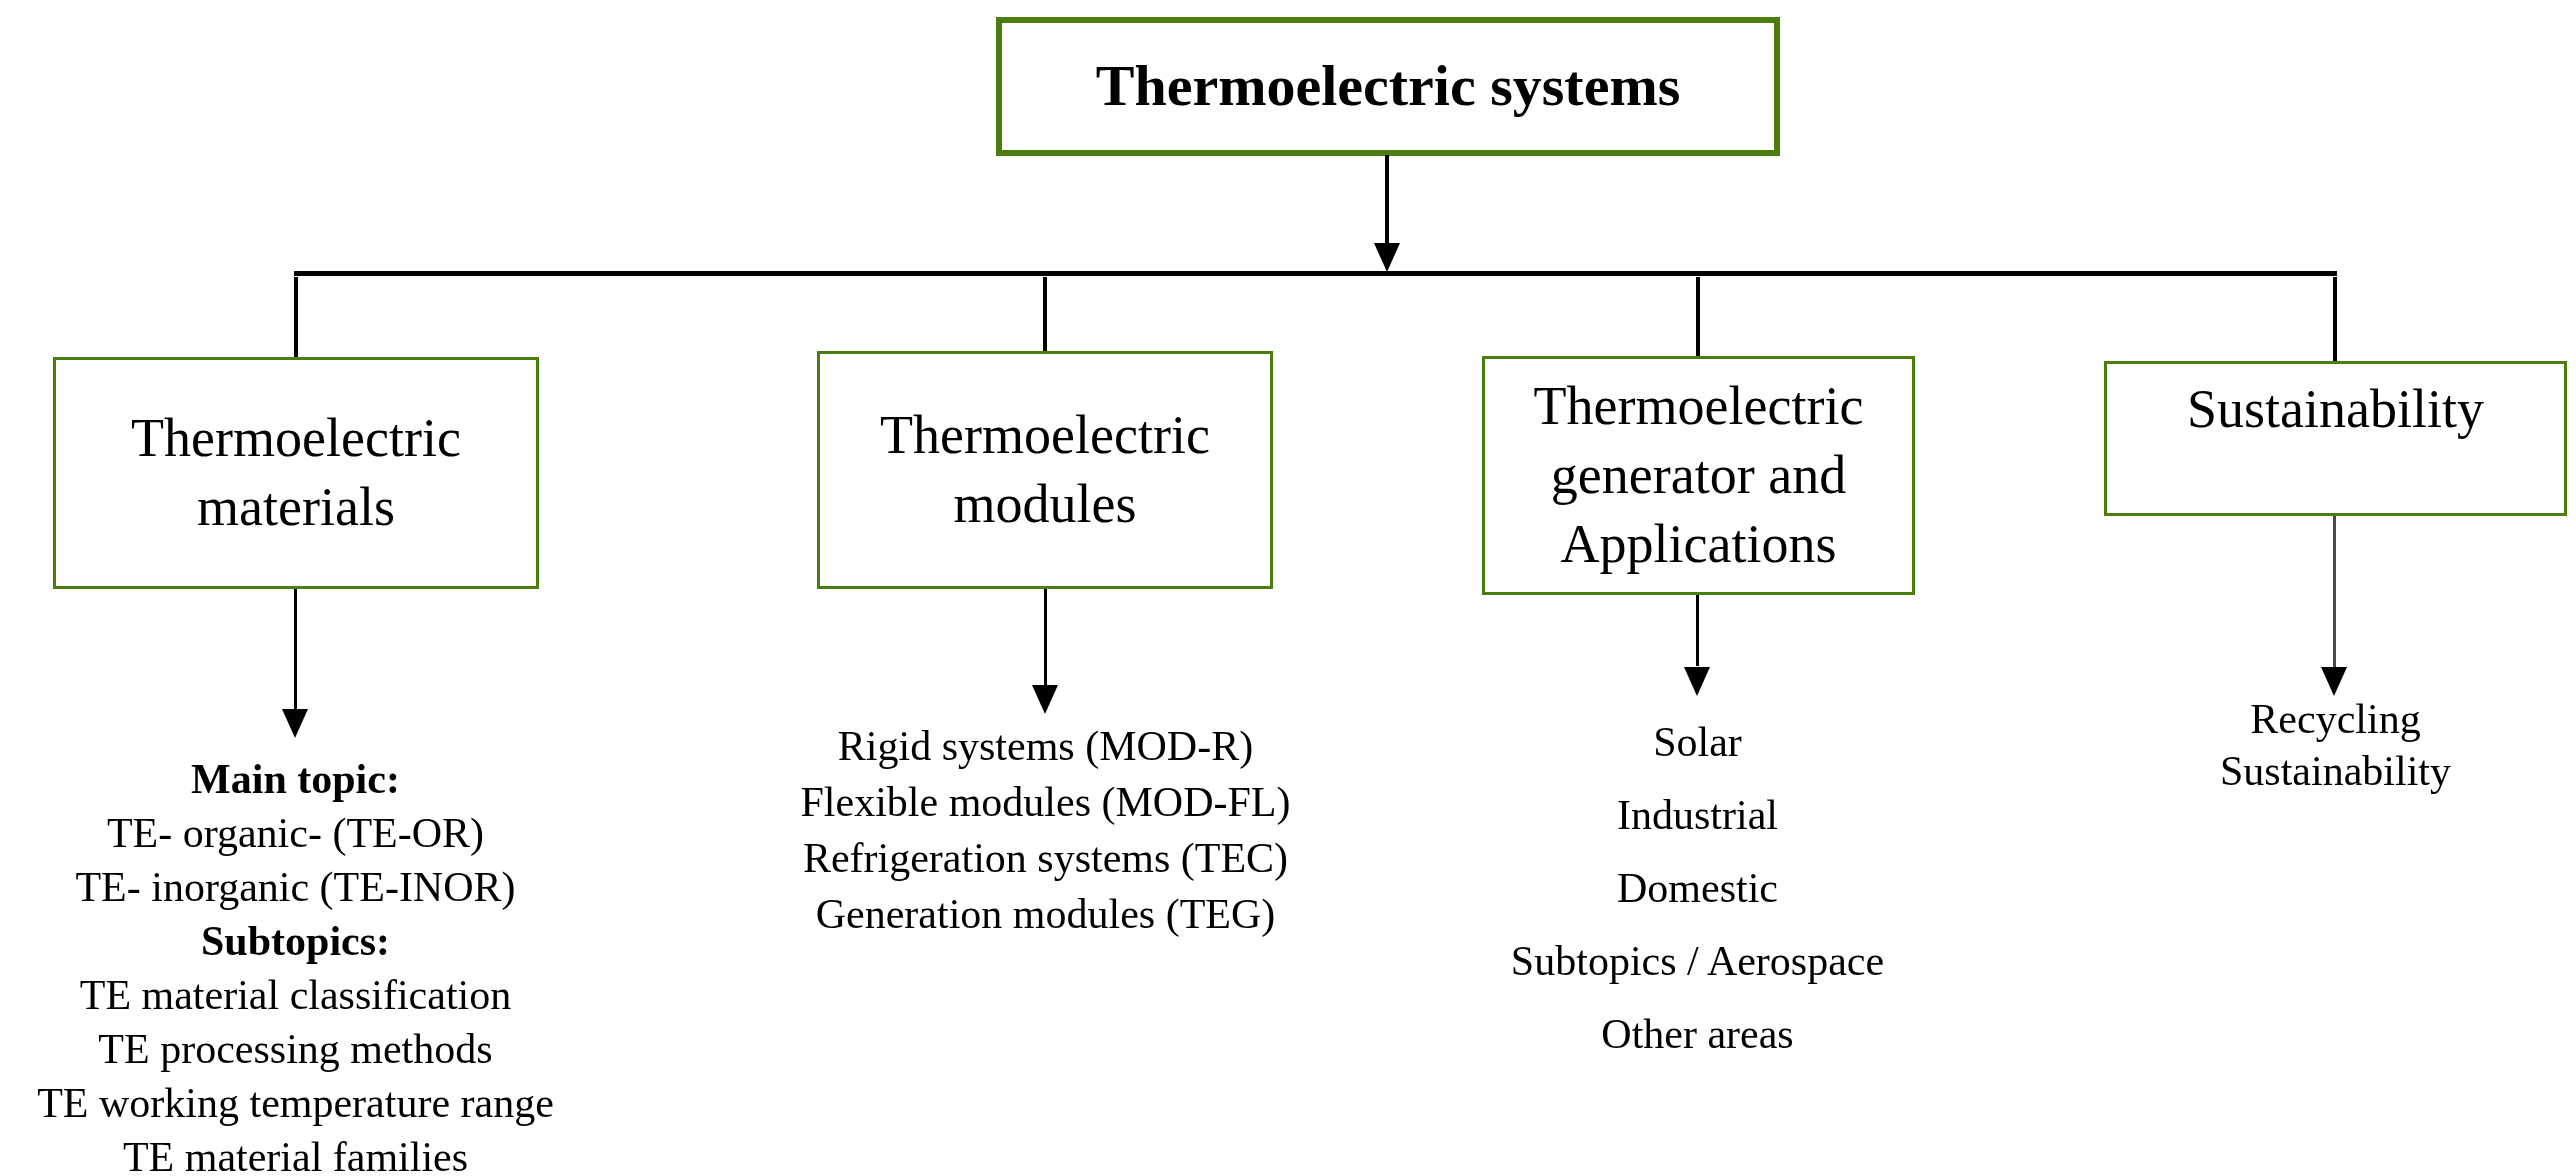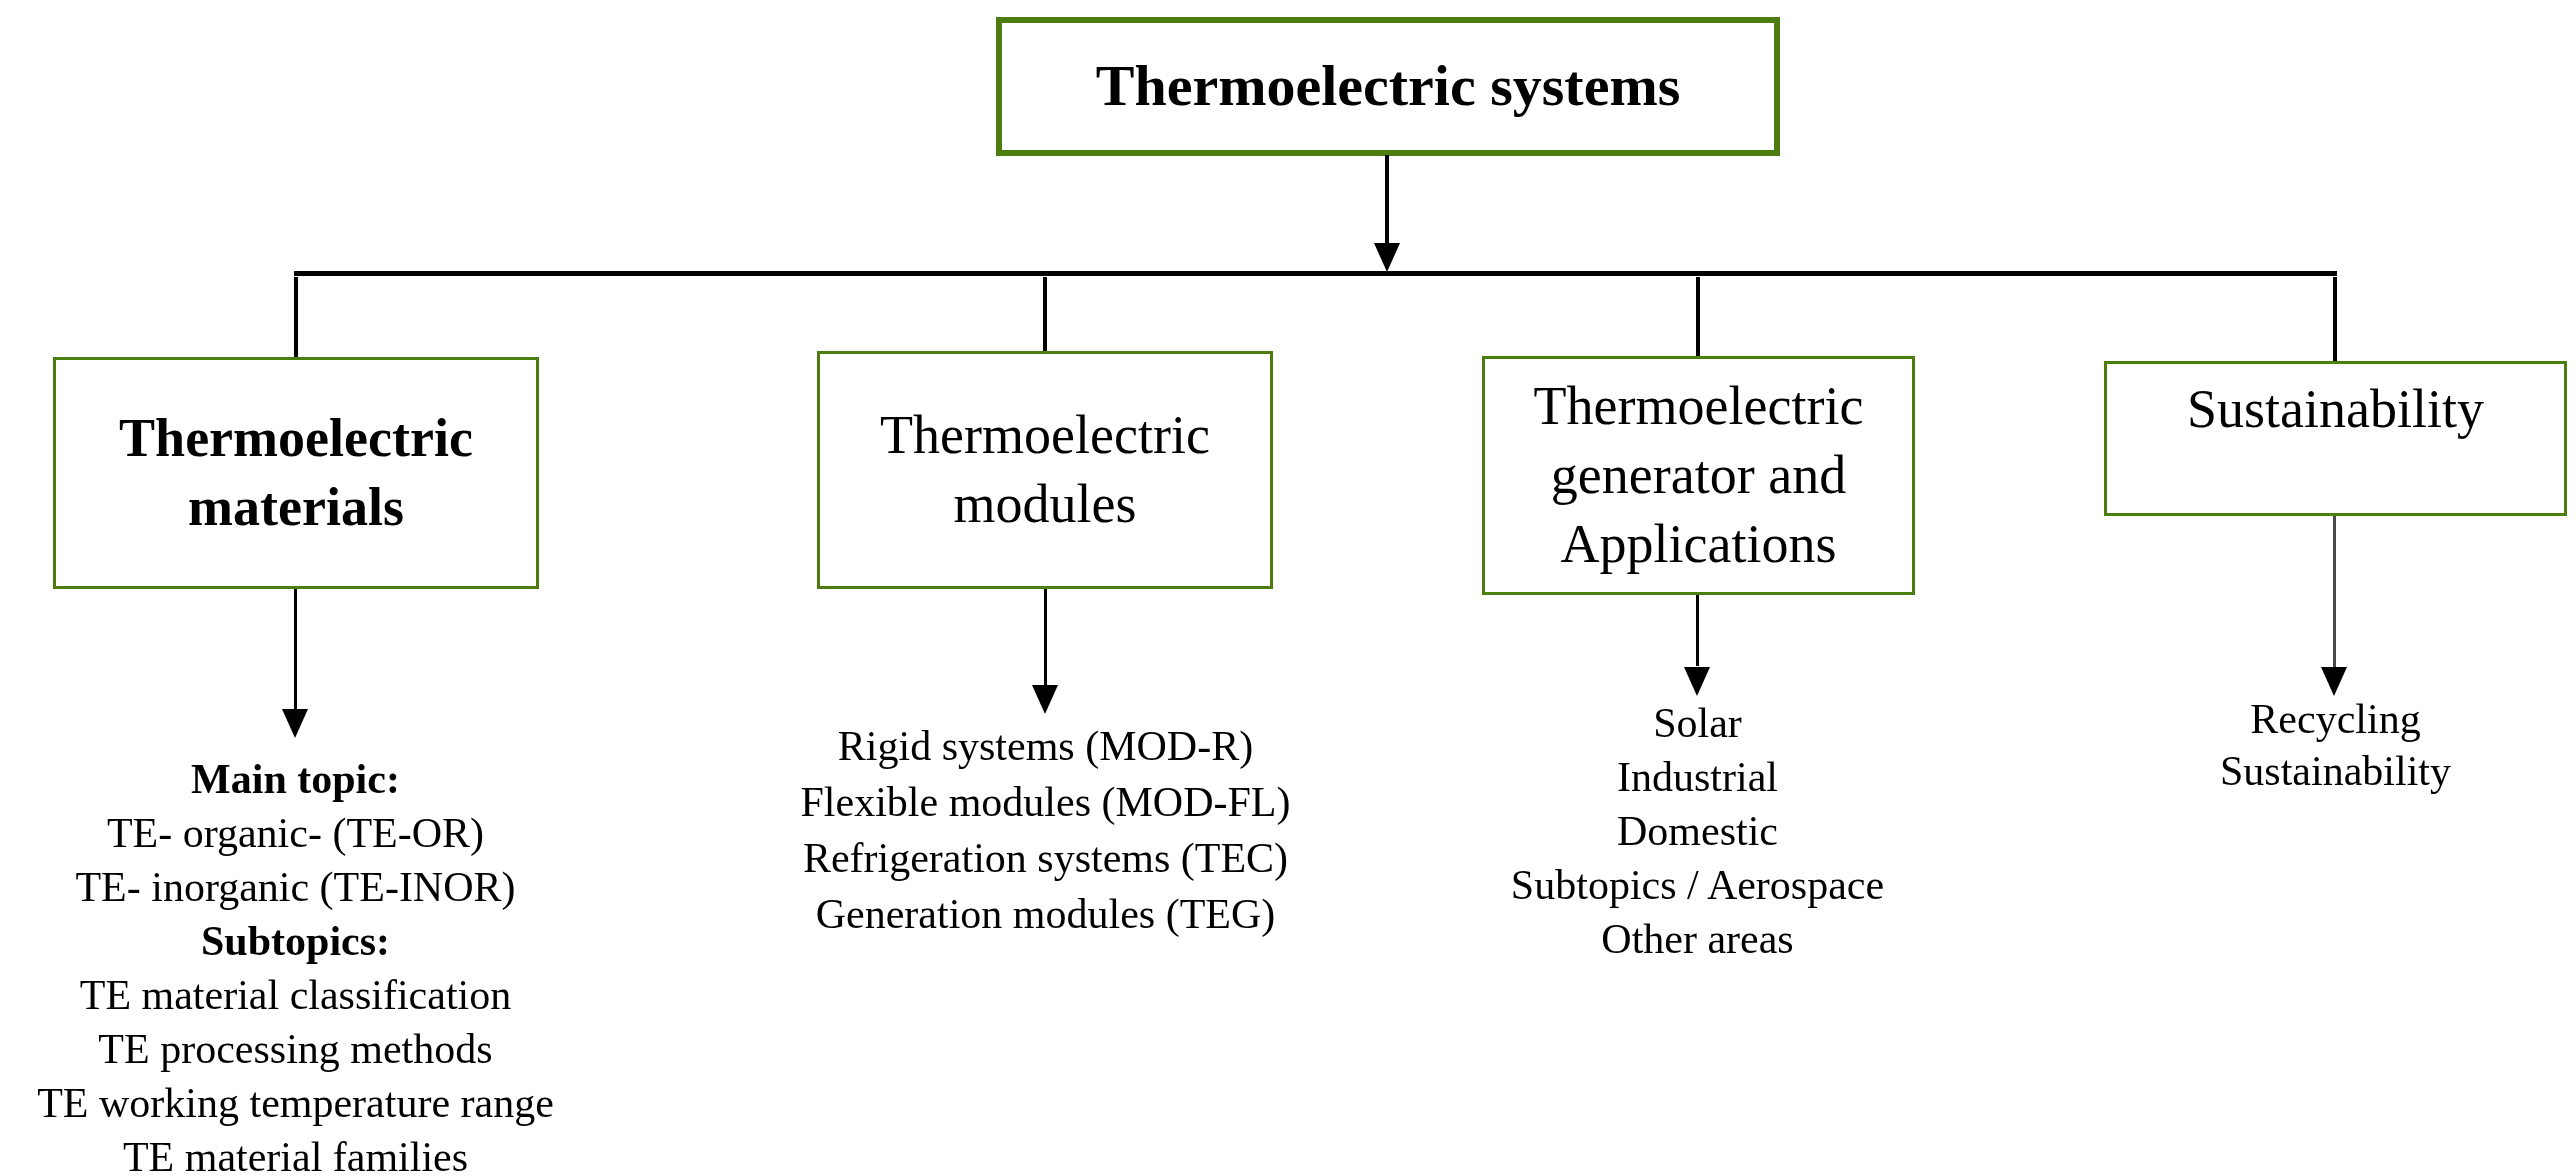--- a/index.html
+++ b/index.html
@@ -28,21 +28,21 @@
     text-align: center;
     box-sizing: border-box;
   }
   .root-box {
     left: 996px; top: 16.5px; width: 784px; height: 139px;
     border-width: 6.6px;
     font-weight: bold;
     font-size: 58px;
     line-height: 66px;
   }
-  .b1 { left: 53px;   top: 357px; width: 486px; height: 232px; font-weight: bold; }
+  .b1 { left: 53px;   top: 357px; width: 486px; height: 232px; }
   .b2 { left: 817px; top: 351px; width: 456px; height: 238px; }
   .b3 { left: 1482px; top: 356px; width: 433px; height: 239px; }
   .b4 { left: 2104px; top: 361px; width: 463px; height: 155px;
         align-items: flex-start; padding-top: 10.6px; }
   .btxt {
     font-size: 54px;
     line-height: 69px;
   }
   .vline {
     position: absolute;
@@ -70,21 +70,21 @@
   .list {
     position: absolute;
     text-align: center;
     font-size: 42px;
   }
   .l1 { left: 0px;    width: 591px; top: 752px; }
   .l1 .li { line-height: 54px; }
   .l2 { left: 748px; width: 595px; top: 718px; }
   .l2 .li { line-height: 56px; }
   .l3 { left: 1400px; width: 595px; top: 696px; }
-  .l3 .li { line-height: 54px; }
+  .l3 .li { line-height: 54px; margin-top: 19px; }
   .l4 { left: 2104px; width: 463px; top: 693px; }
   .l4 .li { line-height: 52px; }
   .bold { font-weight: bold; }
 </style>
 </head>
 <body>
 
 <div id="canvas">
 
   <div class="bbox root-box">

